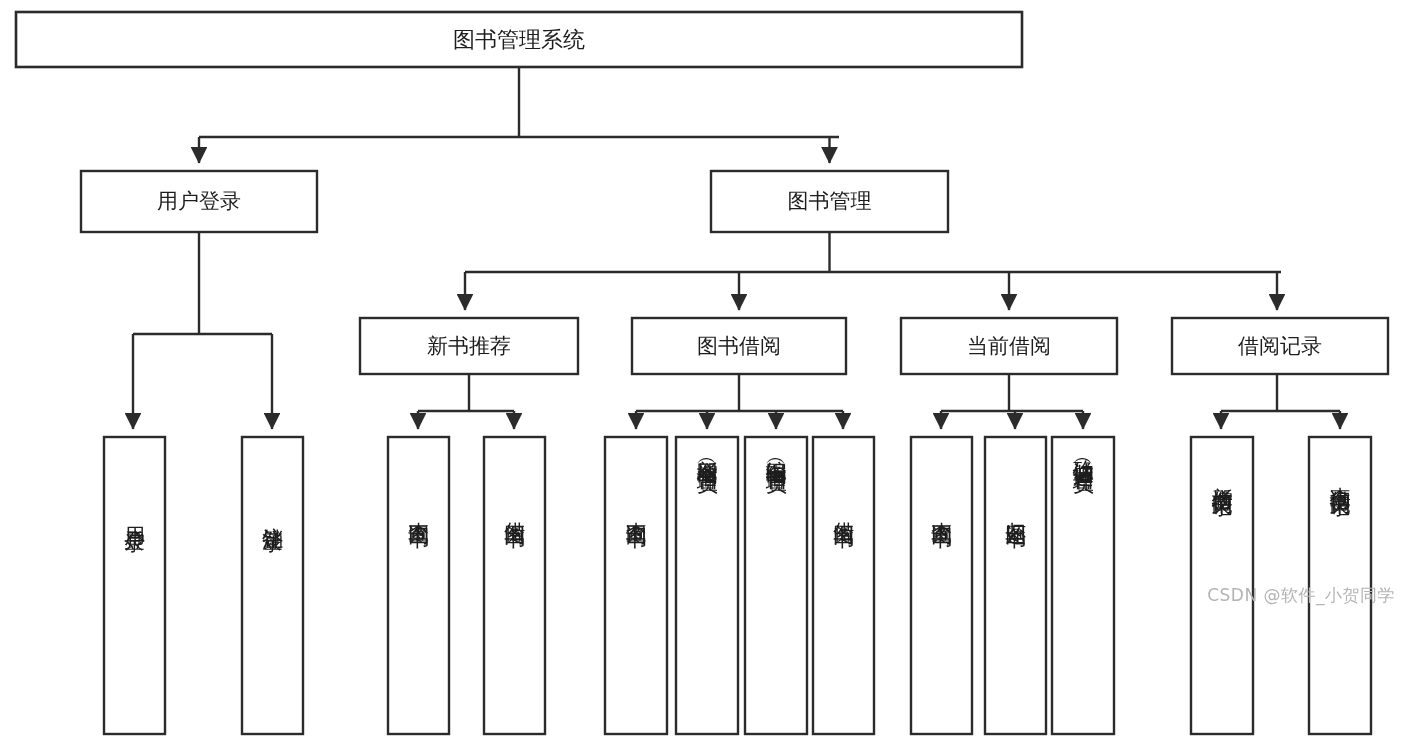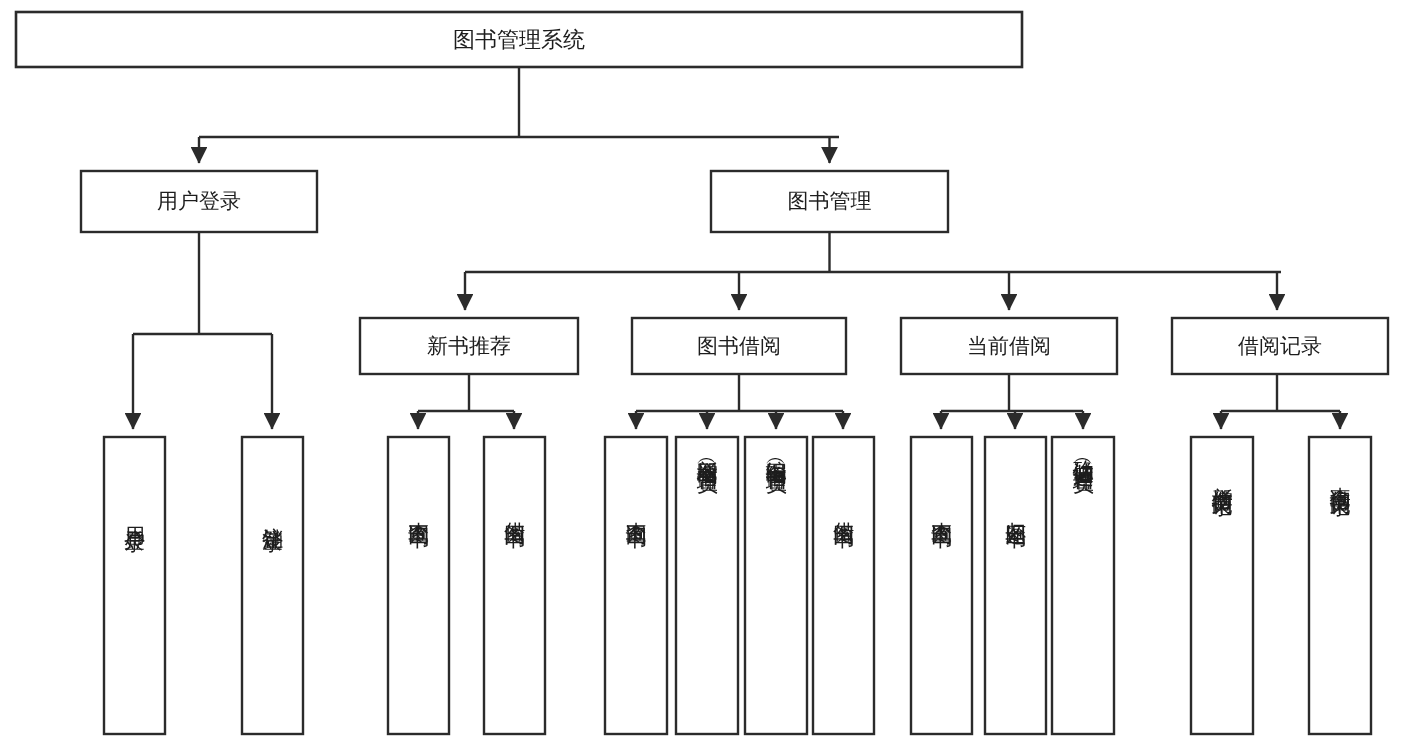--- a/index.html
+++ b/index.html
@@ -207,14 +207,15 @@
   <div class="leaf-label" style="left:605px; top:505px;  width:62px;  height:229px;">查询图书</div>
   <div class="leaf-label" style="left:676px; top:443px;  width:62px;  height:291px;">新增图书（管理员）</div>
   <div class="leaf-label" style="left:745px; top:443px;  width:62px;  height:291px;">编辑图书（管理员）</div>
   <div class="leaf-label" style="left:813px; top:505px;  width:61px;  height:229px;">借阅图书</div>
   <div class="leaf-label" style="left:911px; top:505px;  width:61px;  height:229px;">查询图书</div>
   <div class="leaf-label" style="left:985px; top:505px;  width:61px;  height:229px;">归还图书</div>
   <div class="leaf-label" style="left:1052px; top:443px; width:62px;  height:291px;">确认归还（管理员）</div>
   <div class="leaf-label" style="left:1191px; top:470px; width:62px;  height:264px;">新增借阅记录</div>
   <div class="leaf-label" style="left:1309px; top:470px; width:62px;  height:264px;">查询借阅记录</div>
 
+  <div class="watermark">CSDN @软件_小贺同学</div>
 
 </div>
 
 </body></html>

